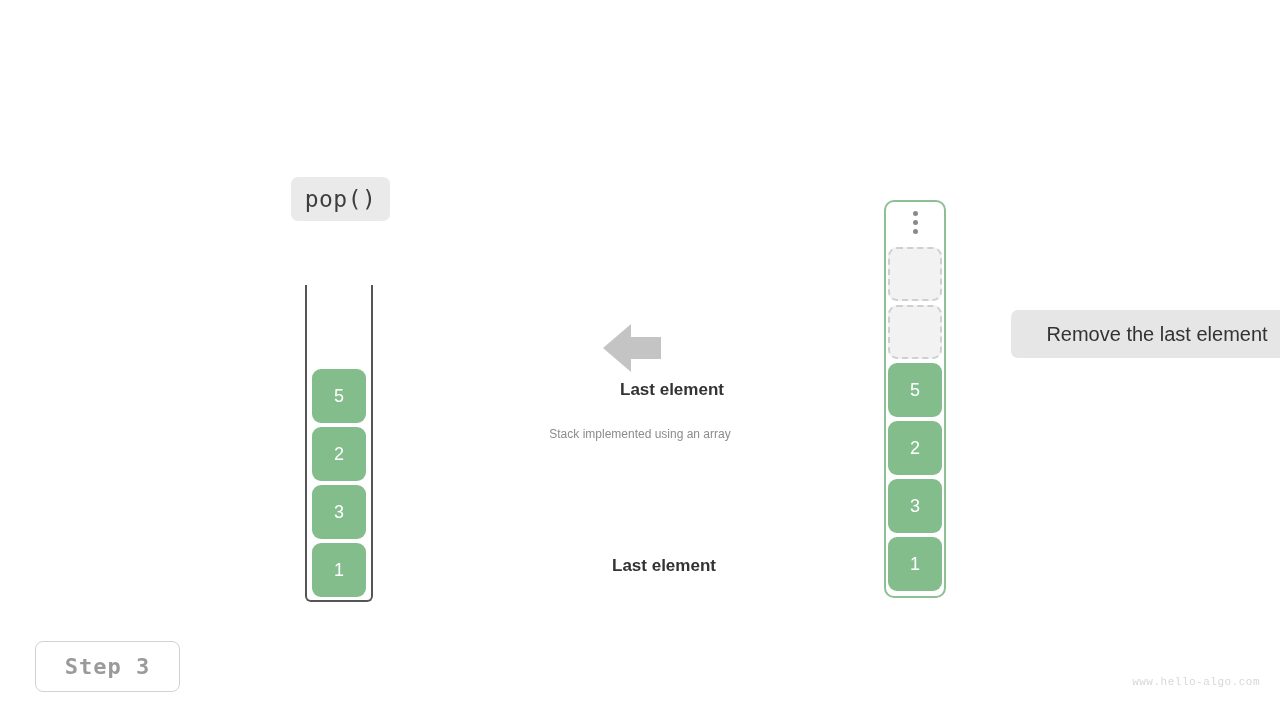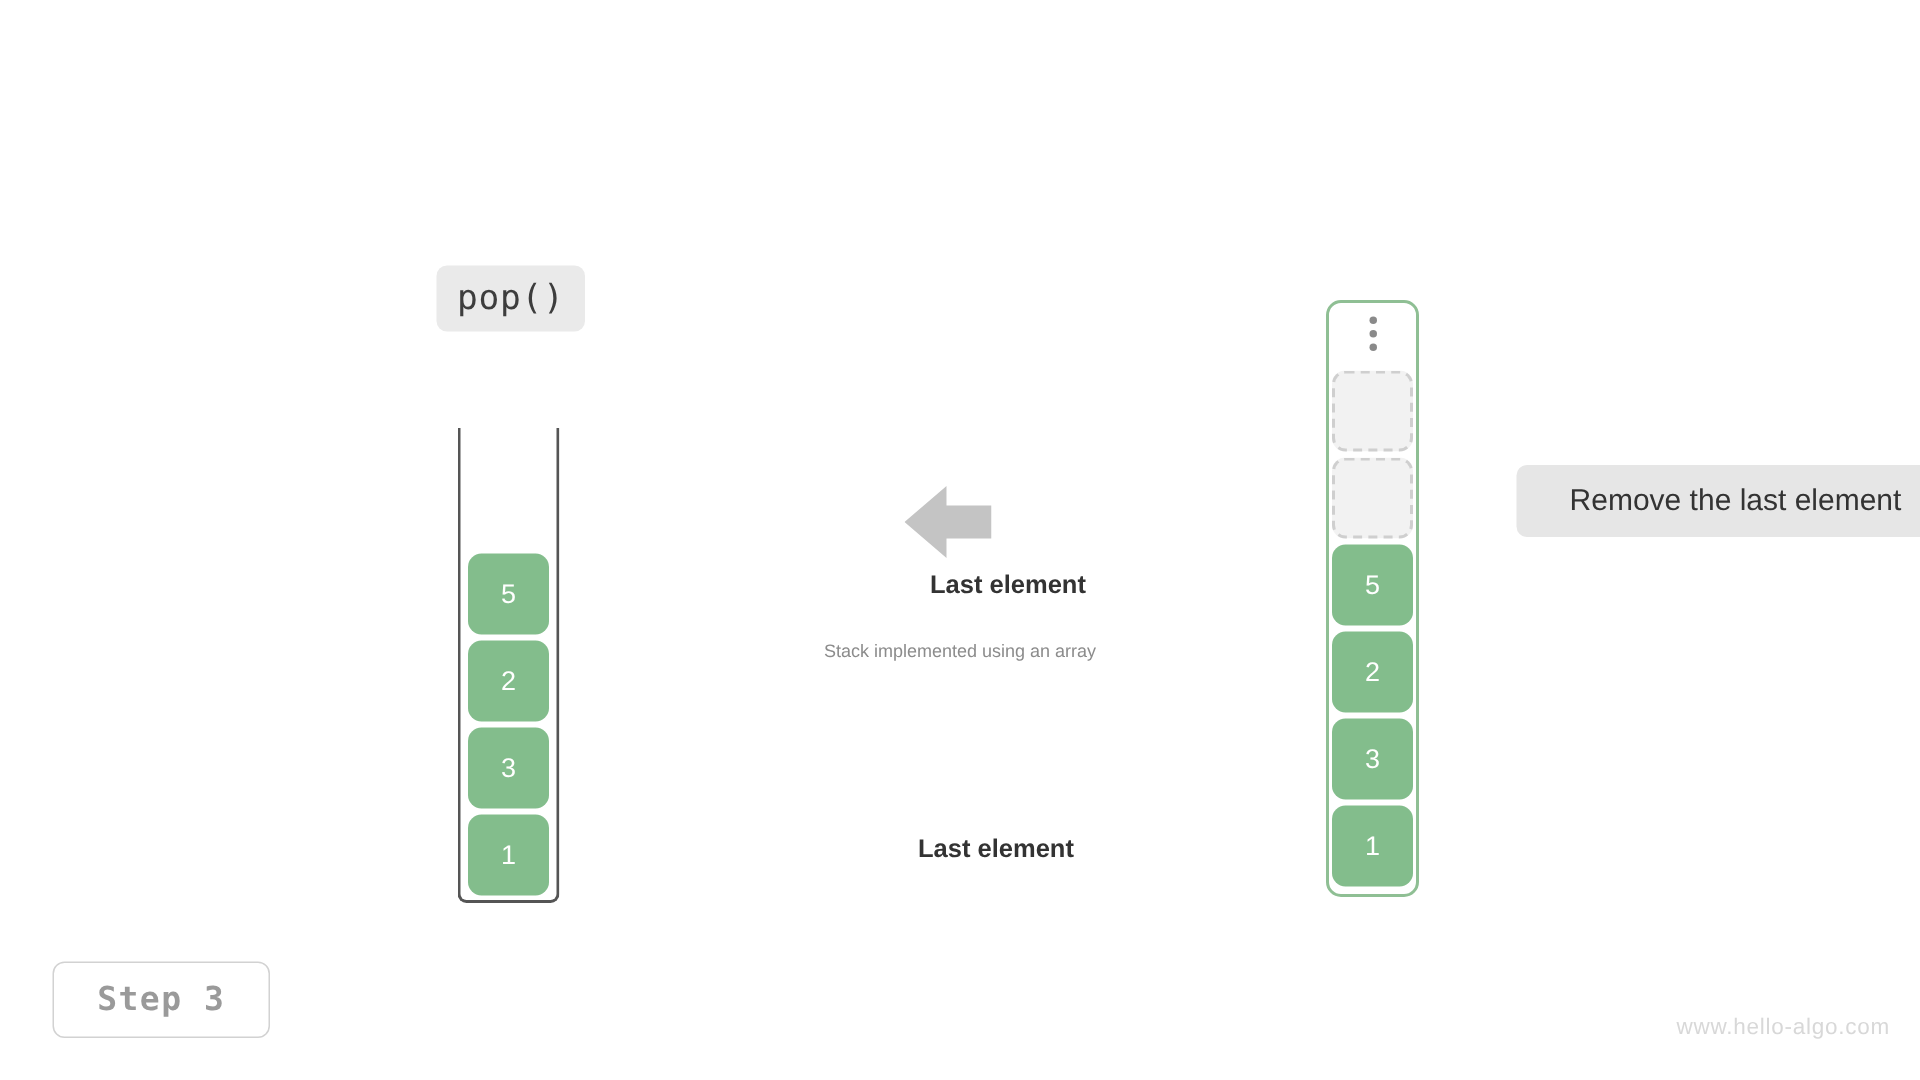--- a/index.html
+++ b/index.html
@@ -207,22 +207,22 @@
     font-weight: bold;
     color: #9a9a9a;
     letter-spacing: 1px;
   }
 
   
   .watermark {
     position: absolute;
     right: 20px;
     top: 676px;
-    font-family: Liberation Sans, sans-serif;
-    font-size: 15px;
+    font-family: Liberation Mono, monospace;
+    font-size: 11px;
     color: #d8d8d8;
     letter-spacing: 0.5px;
   }
 </style>
 </head>
 <body>
 
 <div class="canvas">
 
   <div class="op-badge">pop()</div>

